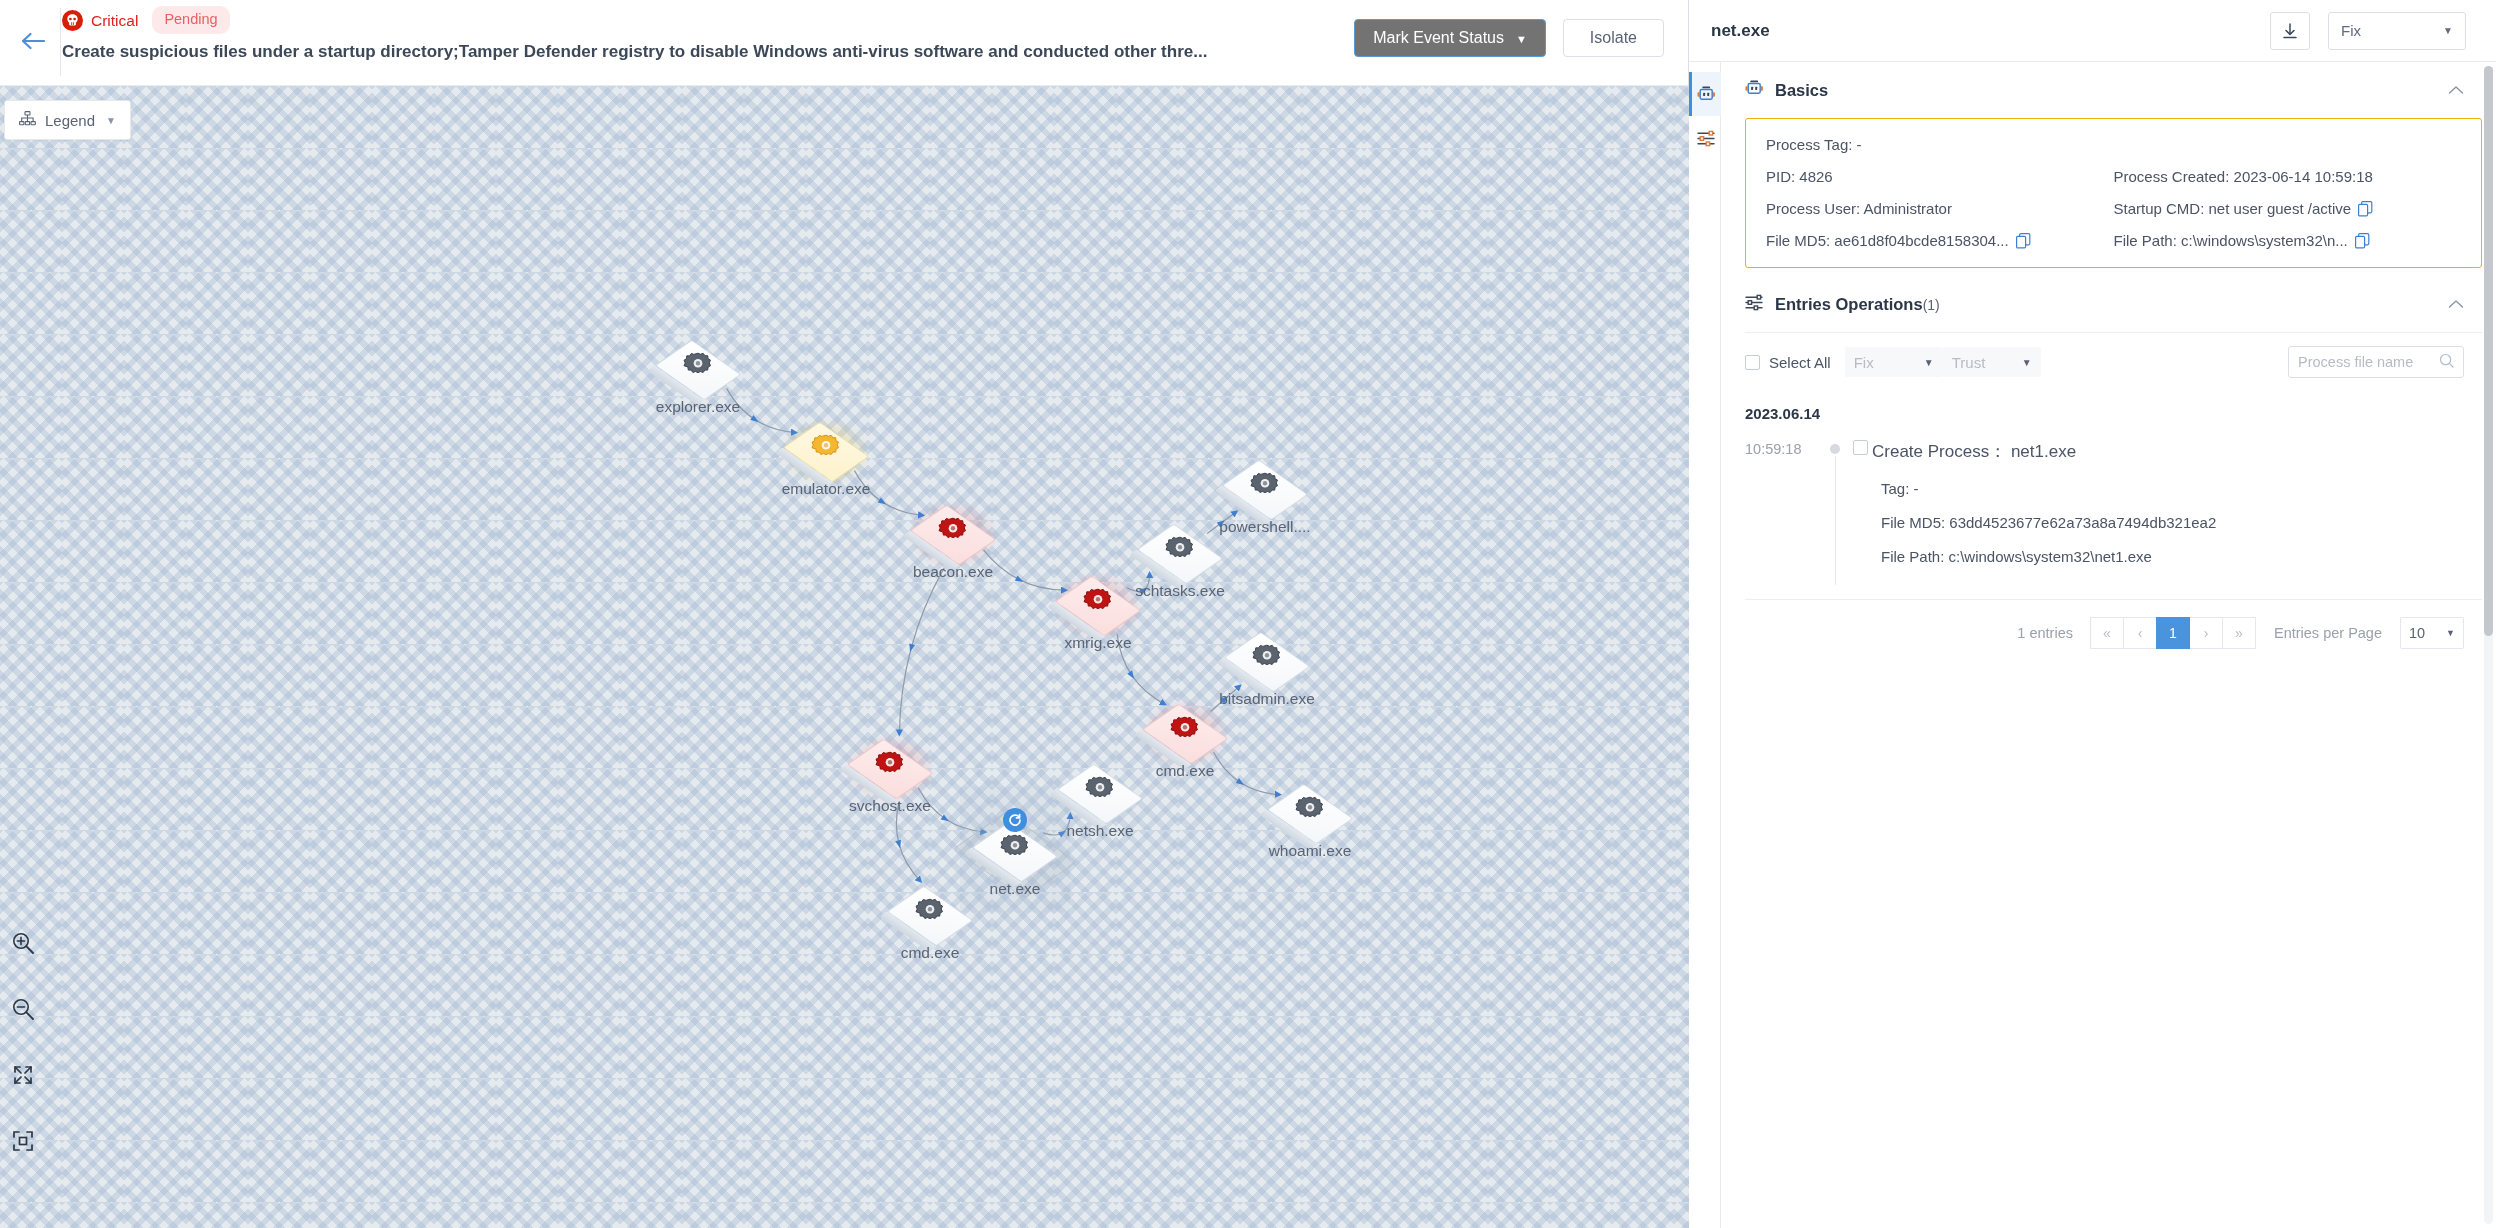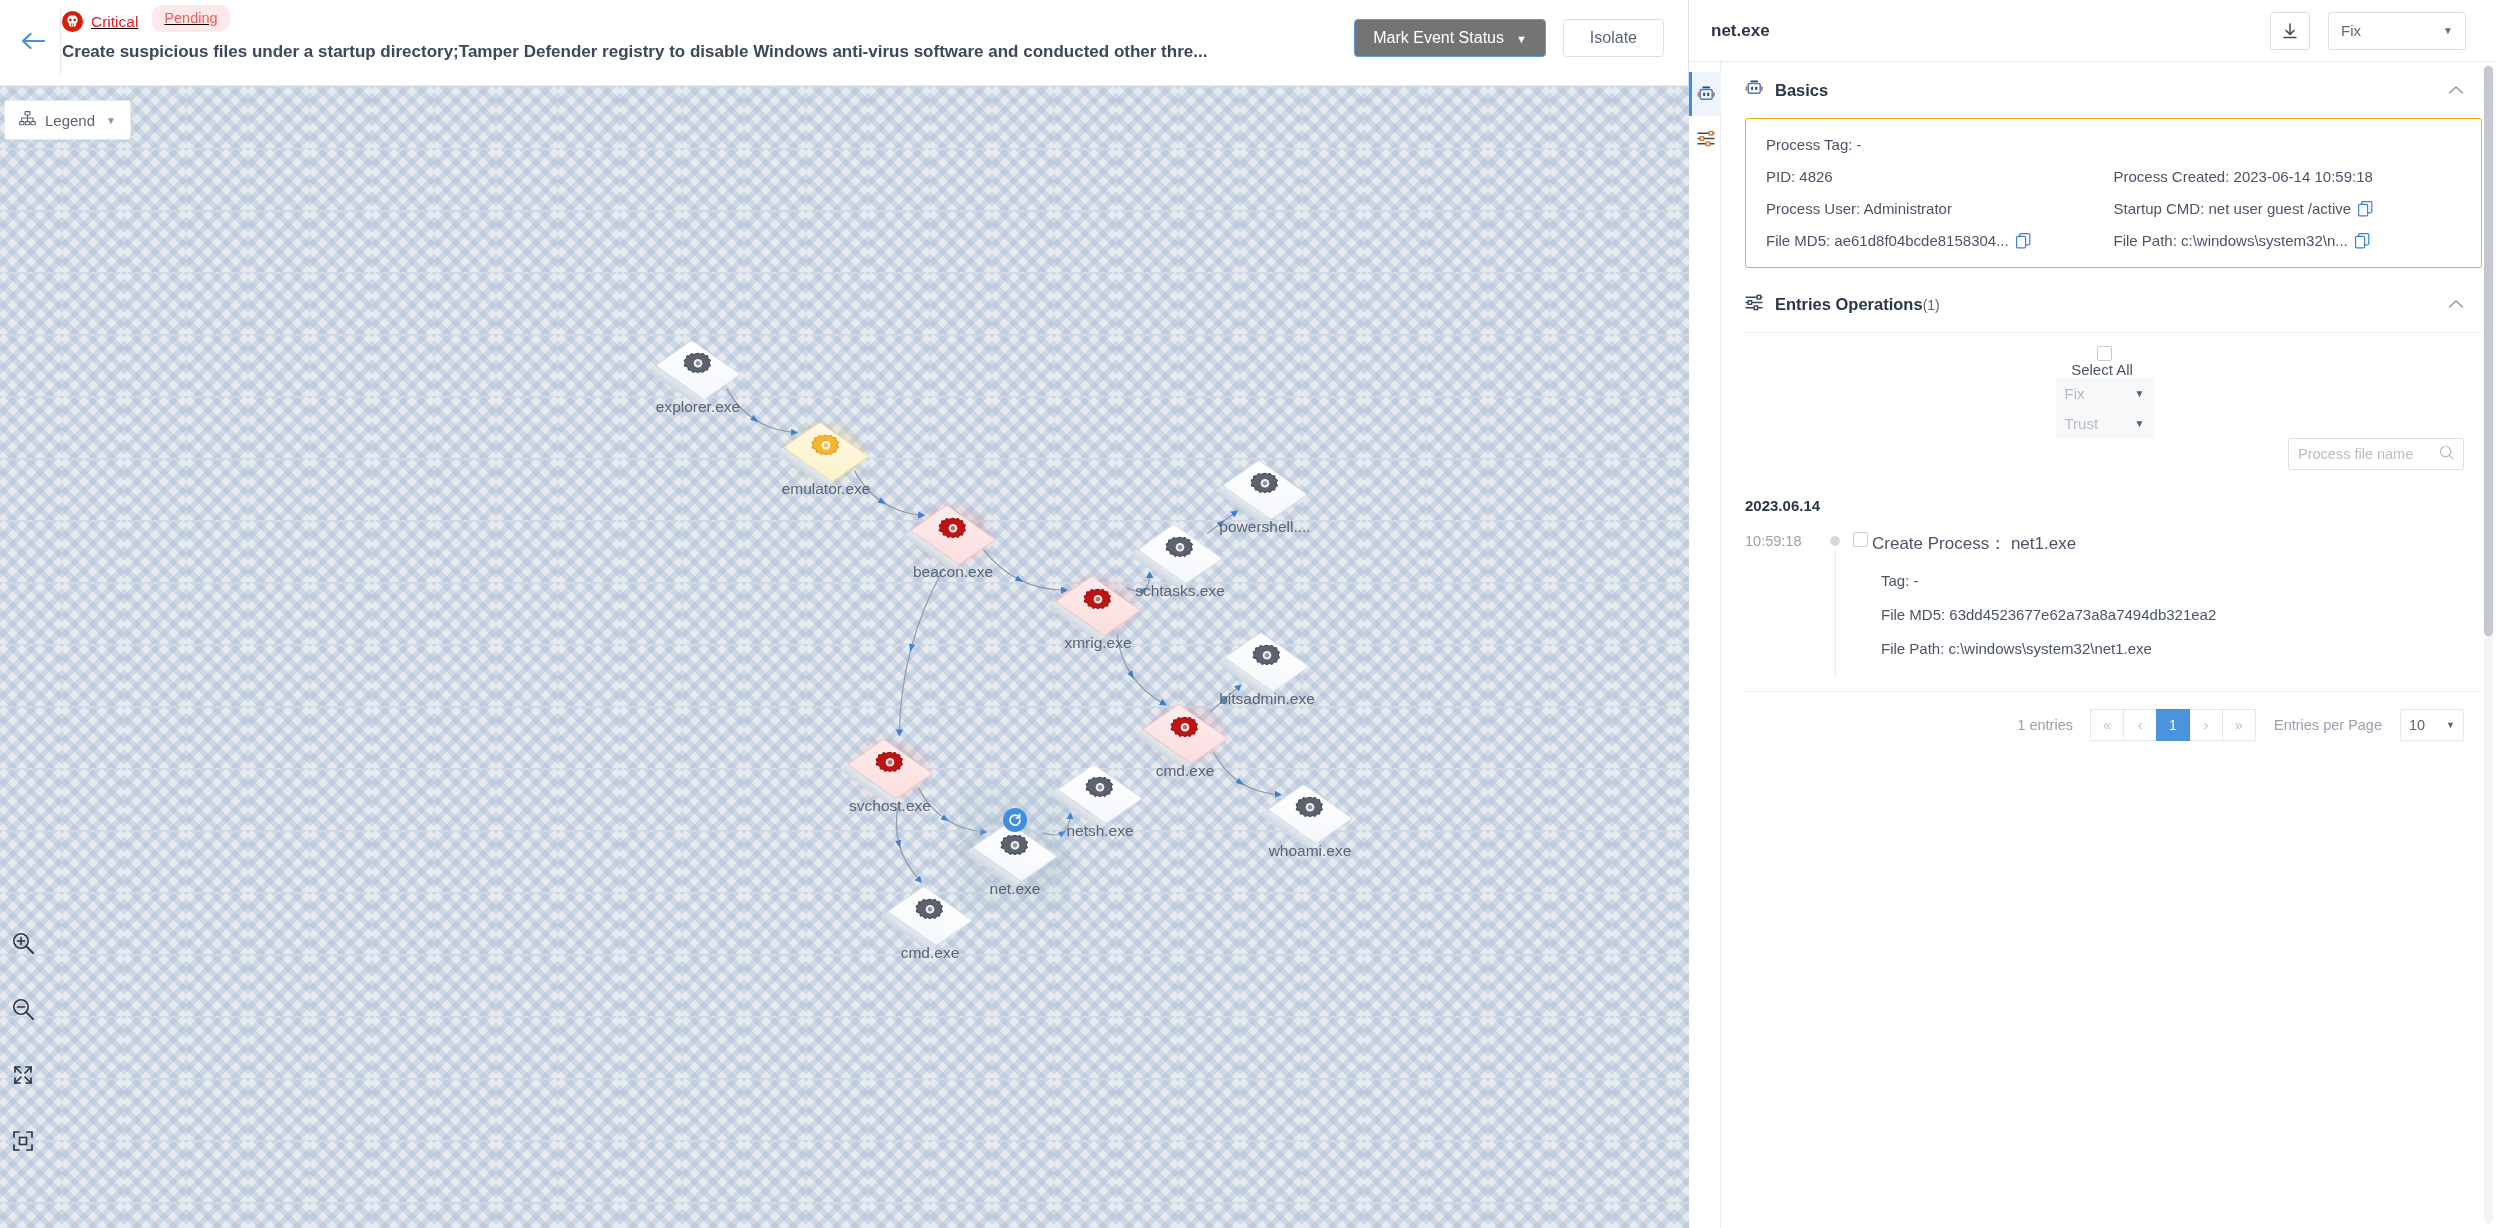--- a/index.html
+++ b/index.html
@@ -34,21 +34,21 @@
     width: 34px; height: 34px;
     display: flex; align-items: center; justify-content: center;
     cursor: pointer;
   }
   .back-arrow svg { display: block; }
   .hdr-divider {
     position: absolute; left: 60px; top: 8px;
     width: 1px; height: 68px; background: #e4e7ed;
   }
   .hdr-text { position: absolute; left: 62px; top: 8px; right: 400px; }
-  .sev-row { display: flex; align-items: flex-end; gap: 8px; height: 24px; text-decoration: underline; }
+  .sev-row { display: flex; align-items: center; gap: 8px; height: 24px; }
   .skull-icon {
     width: 21px; height: 21px; border-radius: 50%;
     background: #d81e06; position: relative; display: inline-block; flex: none;
   }
   .skull-icon svg { position: absolute; left: 3px; top: 3px; }
   .sev-label { color: #e02020; font-size: 15.5px; line-height: 21px; }
   .pending-chip {
     margin-left: 6px;
     background: #fde9e9; color: #e8605f;
     font-size: 14.5px; line-height: 1;
@@ -263,21 +263,20 @@
   .kv-row:last-child { margin-bottom: 0; }
   .kv { font-size: 15px; color: #4a5465; display: flex; align-items: center; gap: 7px; }
   .kv.full { width: 100%; }
   .kv.half { width: 50%; }
   .copy-icon { cursor: pointer; display: inline-flex; }
 
   .ops-toolbar {
     display: flex; align-items: center; gap: 0;
     padding: 13px 18px 13px 0;
     border-top: 1px solid #edeff2;
-    flex-direction: column;
   }
   .chk {
     width: 15px; height: 15px; border: 1px solid #c8ccd4;
     border-radius: 2px; background: #fff; cursor: pointer; flex: none;
   }
   .sel-all { font-size: 15px; color: #4a5465; margin-left: 9px; margin-right: 14px; }
   .mini-select {
     width: 98px; height: 30px; display: flex; align-items: center;
     font-size: 15px; color: #b6bbc4; background: #f7f8fa;
     padding: 0 9px; cursor: pointer; border-radius: 2px;

